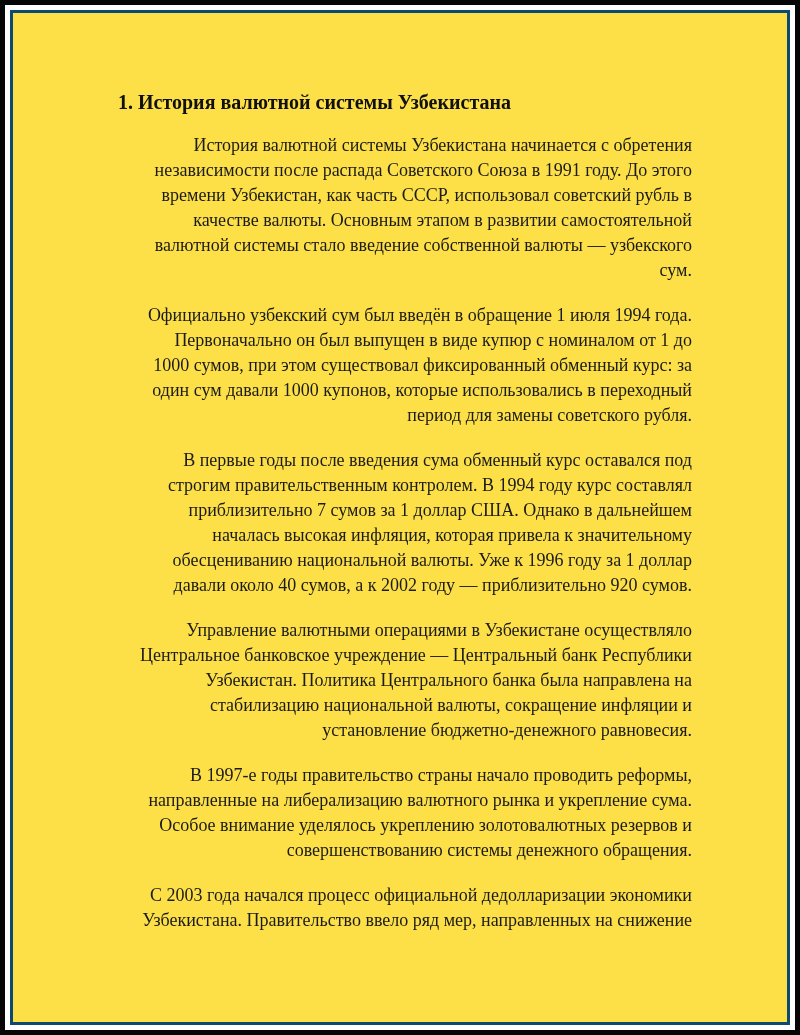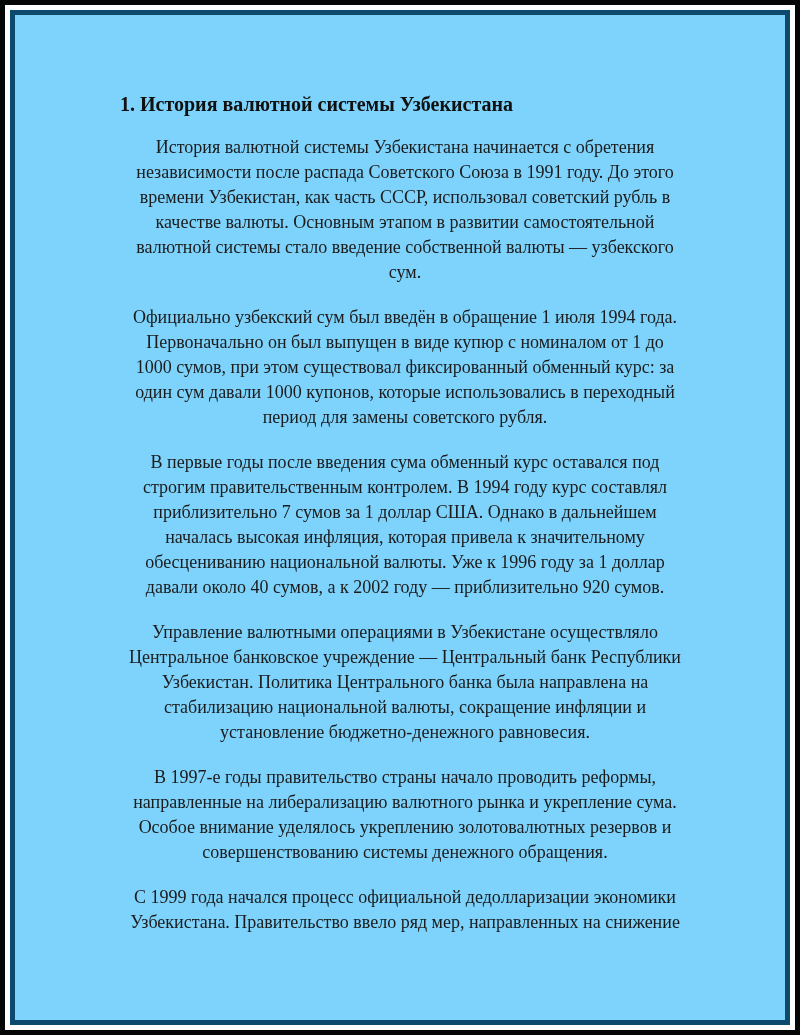--- a/index.html
+++ b/index.html
@@ -21,43 +21,43 @@
     border: 5px solid #060606;
     box-sizing: border-box;
     background: #ffffff;
     padding: 5px;
   }
   
   .page {
     width: 100%;
     height: 100%;
     box-sizing: border-box;
-    border: 5px solid #0c4a6e;
-    background: #7dd3fc;
+    border: 3px solid #0c4a6e;
+    background: #fde047;
     overflow: hidden;
   }
   .content {
     box-sizing: border-box;
     padding: 76px 95px 0 105px;
     font-family: "Liberation Serif", "DejaVu Serif", serif;
     color: #1a1a1a;
   }
   .heading {
     margin: 0;
     font-size: 20px;
     line-height: 26px;
     font-weight: bold;
     color: #101010;
     white-space: pre-line;
   }
   .para {
     margin: 20px 0 0 0;
     font-size: 18px;
     line-height: 25px;
-    text-align: center;
+    text-align: right;
     white-space: pre-line;
     color: #1b1b1b;
   }
   .para:first-of-type {
     margin-top: 18px;
   }
 </style>
 </head>
 <body>
 
@@ -85,18 +85,18 @@
 давали около 40 сумов, а к 2002 году — приблизительно 920 сумов.</p>
         <p class="para">Управление валютными операциями в Узбекистане осуществляло
 Центральное банковское учреждение — Центральный банк Республики
 Узбекистан. Политика Центрального банка была направлена на
 стабилизацию национальной валюты, сокращение инфляции и
 установление бюджетно-денежного равновесия.</p>
         <p class="para">В 1997-е годы правительство страны начало проводить реформы,
 направленные на либерализацию валютного рынка и укрепление сума.
 Особое внимание уделялось укреплению золотовалютных резервов и
 совершенствованию системы денежного обращения.</p>
-        <p class="para">С 1999 года начался процесс официальной дедолларизации экономики
+        <p class="para">С 2003 года начался процесс официальной дедолларизации экономики
 Узбекистана. Правительство ввело ряд мер, направленных на снижение</p>
       </div>
     </div>
   </div>
 </div>
 
 </body></html>

